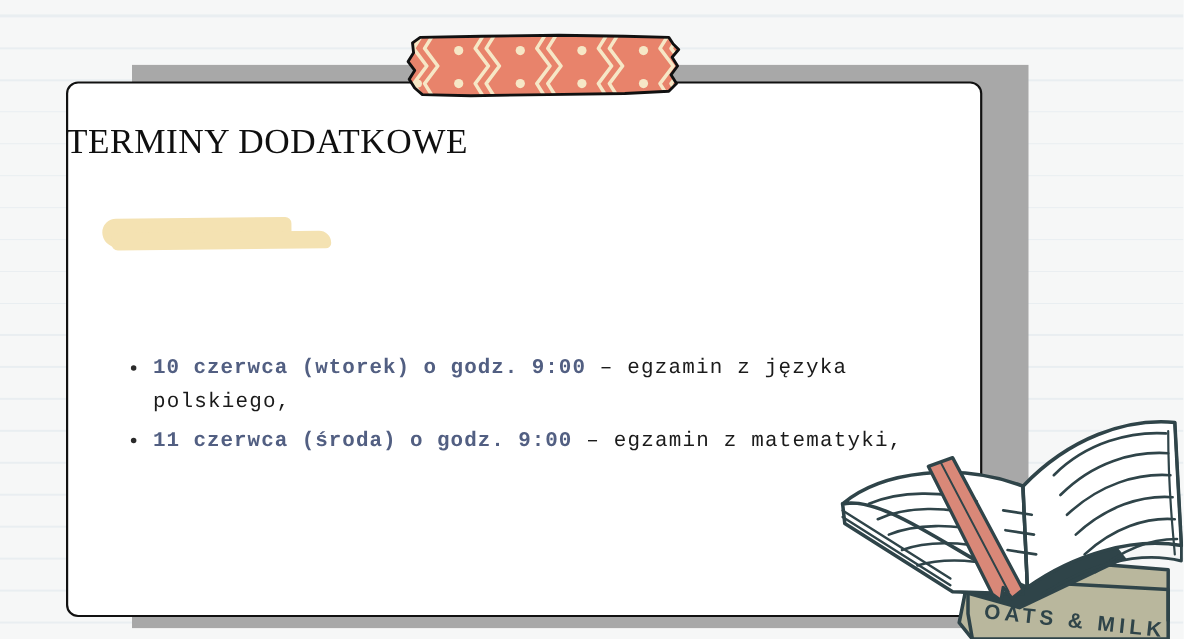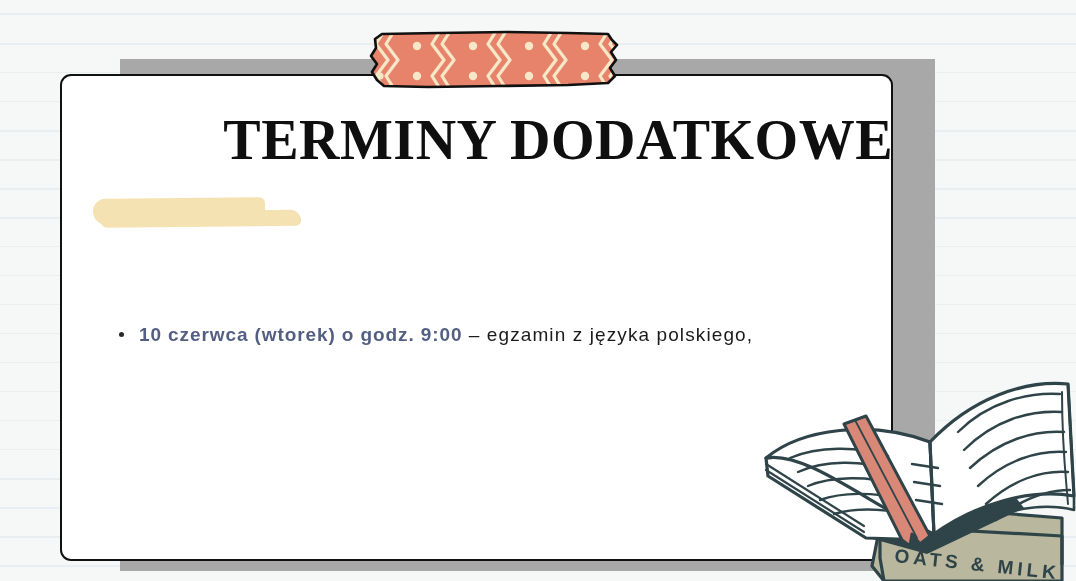--- a/index.html
+++ b/index.html
@@ -81,24 +81,24 @@
     height: 487px;
     box-sizing: border-box;
     padding: 0;
   }
 
   .title {
     position: absolute;
     left: 0;
     top: 38px;
     width: 833px;
-    text-align: right;
+    text-align: left;
     font-family: "Liberation Serif", "DejaVu Serif", serif;
-    font-weight: bold;
-    font-size: 56px;
+    font-weight: normal;
+    font-size: 32px;
     letter-spacing: 0.5px;
     color: #0f0f0f;
     line-height: 1;
     white-space: nowrap;
   }
 
   
   .highlight-swash {
     position: absolute;
     left: 33px;
@@ -139,21 +139,21 @@
     top: 245px;
     width: 760px;
     margin: 0;
     padding: 0;
     list-style: none;
   }
   .bullet-row {
     position: relative;
     padding-left: 24px;
     margin-bottom: 4px;
-    font-family: Liberation Sans, sans-serif;
+    font-family: Liberation Mono, monospace;
     font-size: 19px;
     line-height: 31px;
     color: #1b1b1b;
     letter-spacing: 0.9px;
     font-weight: normal;
   }
   .bullet-row::before {
     content: "";
     position: absolute;
     left: 4px;
@@ -198,20 +198,23 @@
   <div class="card-inner">
 
     <div class="title">TERMINY DODATKOWE</div>
 
     <div class="highlight-swash"></div>
 
 
     <ul class="bullets">
       <li class="bullet-row">
         <span class="b-date">10 czerwca (wtorek) o godz. 9:00</span><span class="b-rest"> – egzamin z języka polskiego,</span>
+      </li>
+      <li class="bullet-row">
+        <span class="b-date">11 czerwca (środa) o godz. 9:00</span><span class="b-rest"> – egzamin z matematyki,</span>
       </li>
     </ul>
   </div>
 
   <div class="tape">
     <svg viewBox="0 0 252 64" xmlns="http://www.w3.org/2000/svg">
       <defs>
         <clipPath id="tapeClip">
           <path d="M7,11 L14,6 L70,5 L140,4 L200,5 L240,6 L244,12 L249,17 L243,24
                    L248,32 L242,40 L247,48 L240,55 L200,57 L130,58 L60,59 L16,58

